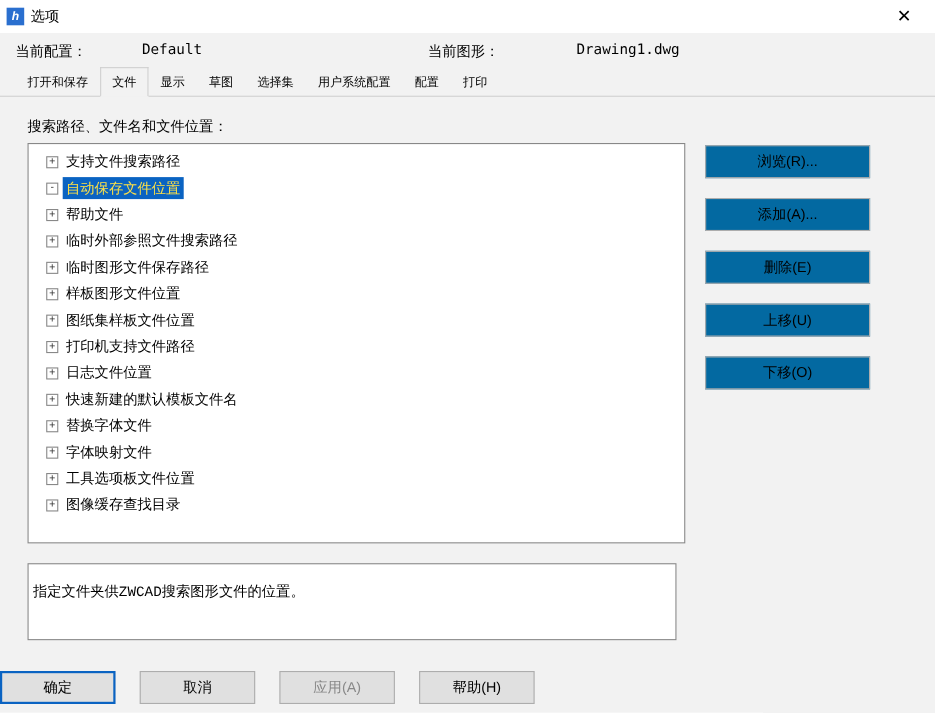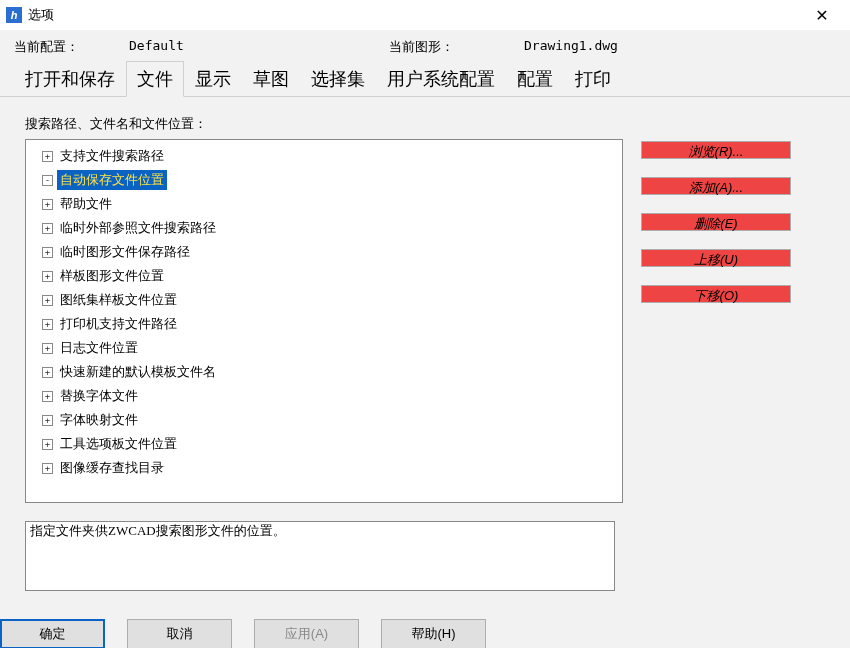--- a/index.html
+++ b/index.html
@@ -55,21 +55,21 @@
   .info-row .label2 { flex: 0 0 auto; }
   .info-row .val2 { margin-left: 70px; font-family: "Consolas","SimSun",monospace; }
   .tabs {
     display: flex;
     padding-left: 14px;
     border-bottom: 1px solid #d0d0d0;
     position: relative;
   }
   .tab {
     padding: 5px 10px;
-    font-size: 18px;
+    font-size: 11px;
     cursor: pointer;
     border: 1px solid transparent;
     border-bottom: none;
     position: relative;
     top: 1px;
   }
   .tab.active {
     background: #f2f2f2;
     border: 1px solid #d0d0d0;
     border-bottom: 1px solid #f2f2f2;
@@ -123,36 +123,35 @@
     color: #fde047;
   }
   .side-buttons {
     display: flex;
     flex-direction: column;
     gap: 18px;
     padding-top: 2px;
   }
   .side-buttons button {
     width: 150px;
-    height: 18px;
-    background: #ef4444;
+    height: 30px;
+    background: #0369a1;
     border: 1px solid #adadad;
     font-family: inherit;
     font-size: 13px;
     cursor: pointer;
-    font-style: italic;
   }
   .desc-box {
     margin-top: 18px;
     width: 590px;
     height: 70px;
     border: 1px solid #888;
     background: #fff;
-    padding: 0 4px;
-    font-family: Liberation Serif, serif;
+    padding: 16px 4px;
+    font-family: Liberation Mono, monospace;
   }
   .bottom-buttons {
     display: flex;
     justify-content: flex-start;
     gap: 22px;
     padding: 6px 18px 0 0;
     margin-top: 12px;
   }
   .bottom-buttons button {
     width: 105px;

